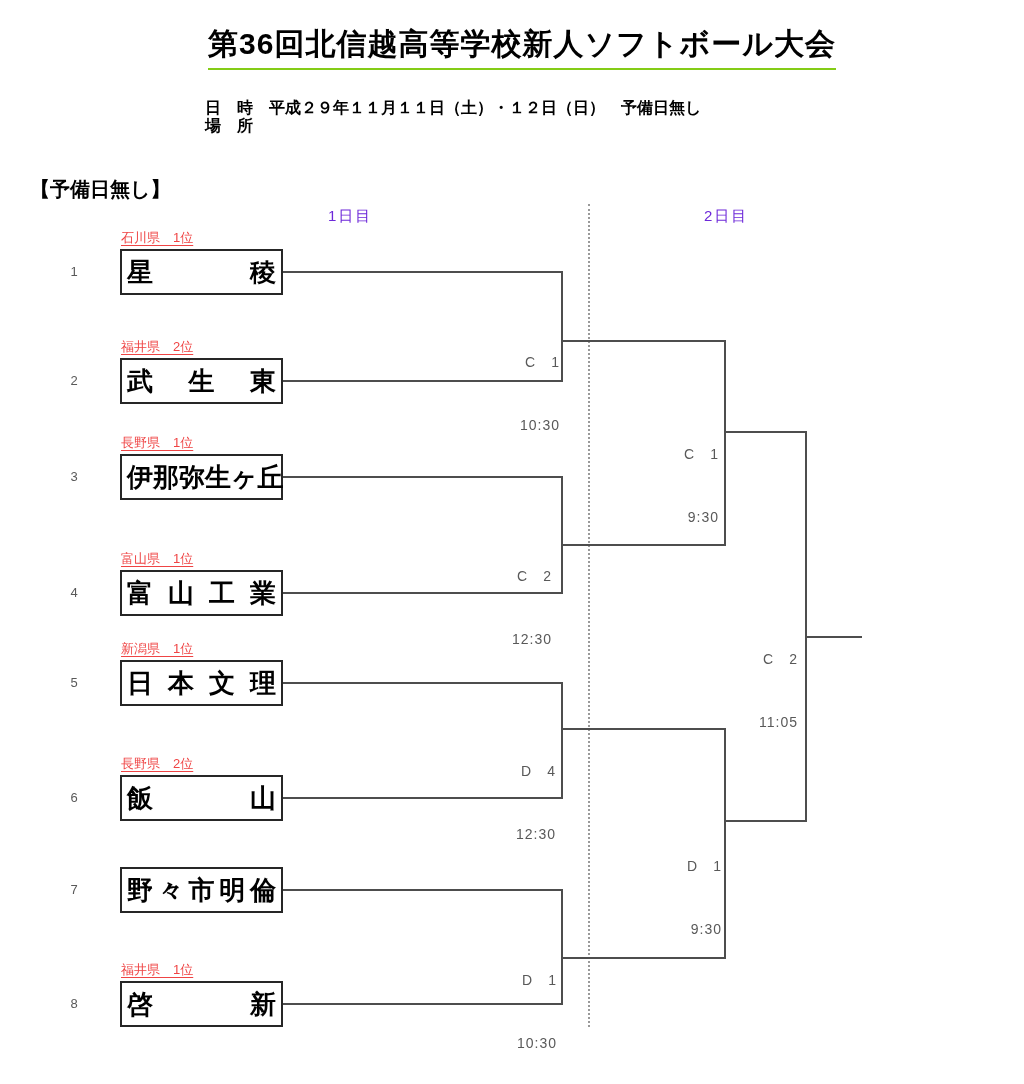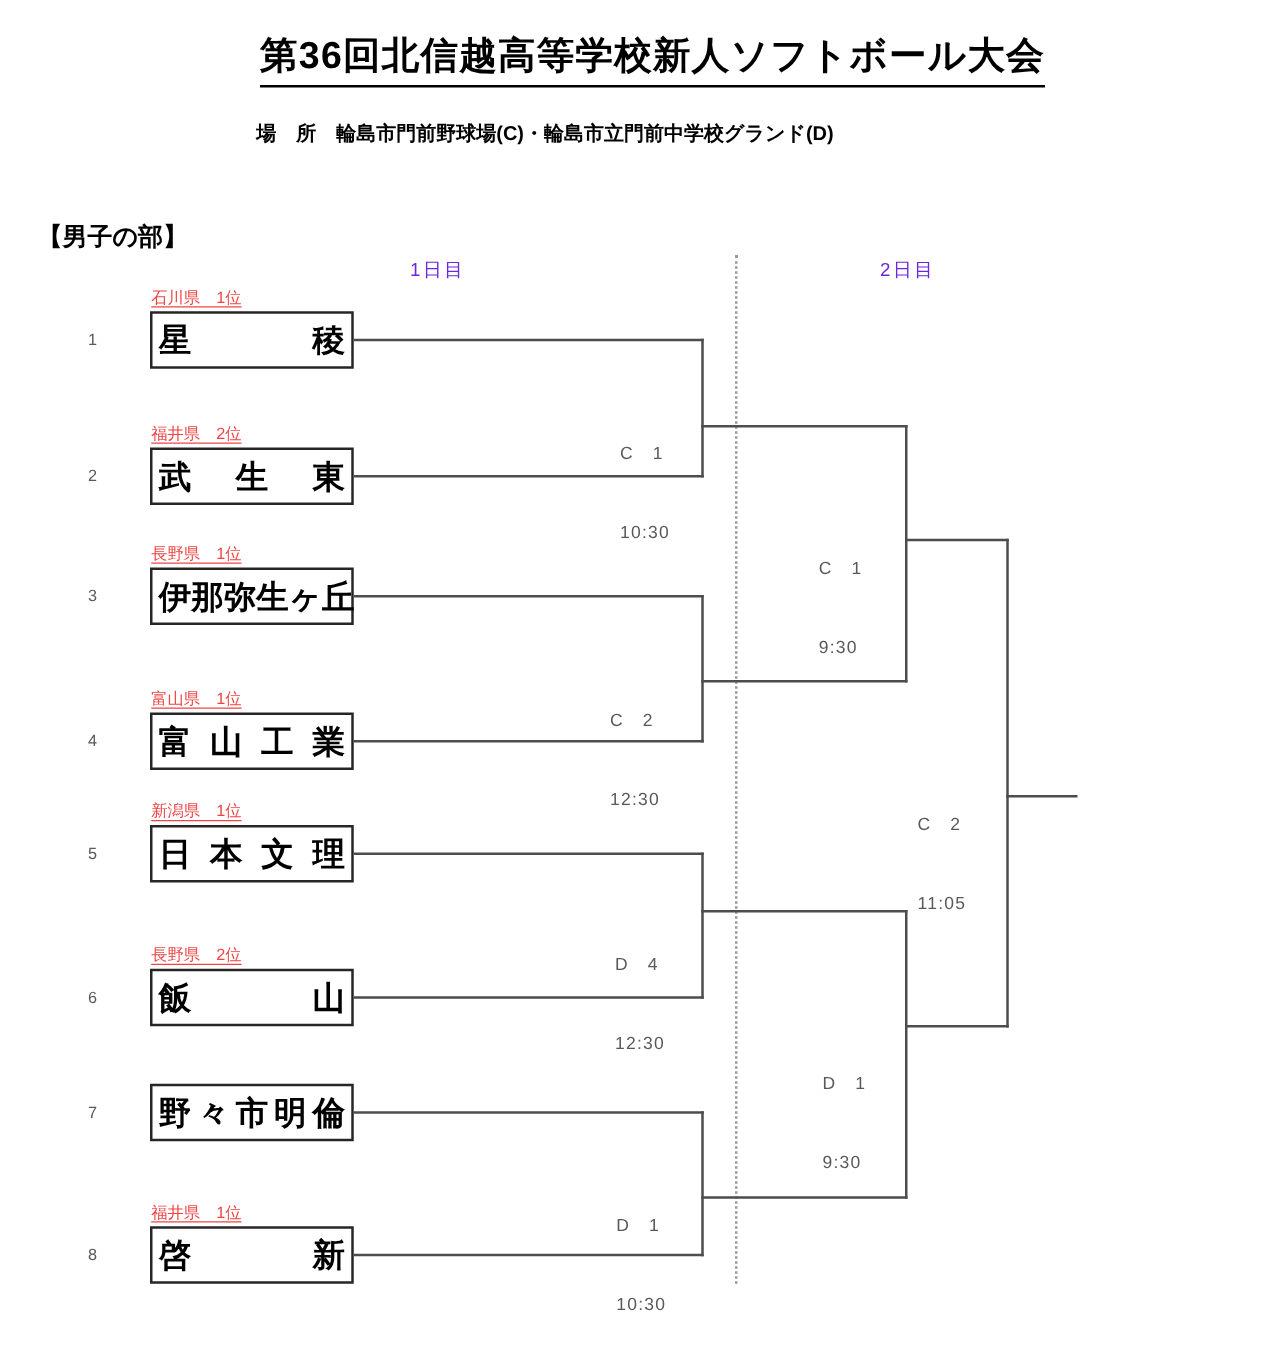--- a/index.html
+++ b/index.html
@@ -2,21 +2,21 @@
 <html><head>
 <meta charset="utf-8">
 <style>
   html,body{margin:0;padding:0;background:#ffffff;}
   body{font-family:"Liberation Sans","DejaVu Sans",sans-serif;color:#000;}
   #page{position:relative;width:1024px;height:1084px;background:#fff;overflow:hidden;}
 
   
   .title-wrap{position:absolute;left:160px;top:24px;width:724px;text-align:center;}
   .title{display:inline-block;font-size:30px;font-weight:bold;letter-spacing:1px;
-         border-bottom:2px solid #000000;padding-bottom:3px;}
+         border-bottom:2px solid #84cc16;padding-bottom:3px;}
   .info{position:absolute;left:205px;top:99px;font-size:16px;font-weight:bold;line-height:18px;}
   .info-row{display:flex;}
   .info-label{white-space:pre;}
   .info-value{margin-left:16px;white-space:pre;}
   .section{position:absolute;left:30px;top:176px;font-size:20px;font-weight:bold;}
 
   
   .day-head{position:absolute;top:207px;font-size:15px;letter-spacing:2px;color:#6d28d9;}
   .divider{position:absolute;left:588px;top:204px;height:823px;width:0;
            border-left:2px dotted #999;}
@@ -25,38 +25,41 @@
   .hline{position:absolute;height:2px;background:#4d4d4d;}
   .vline{position:absolute;width:2px;background:#4d4d4d;}
   .num{position:absolute;left:60px;width:28px;text-align:center;font-size:13px;color:#595959;}
   .seed{position:absolute;left:121px;font-size:13px;color:#ef4444;
         text-decoration:underline;text-underline-offset:3px;text-decoration-thickness:1px;}
   .team-box{position:absolute;left:120px;width:163px;height:46px;box-sizing:border-box;
             border:2px solid #262626;background:#fff;display:flex;align-items:center;
             padding:0 5px;}
   .team-name{flex:1;display:flex;justify-content:space-between;
              font-size:26px;font-weight:bold;line-height:1;}
-  .mlabel{position:absolute;width:64px;text-align:left;font-size:14px;line-height:21px;
+  .mlabel{position:absolute;width:64px;text-align:right;font-size:14px;line-height:21px;
           color:#595959;letter-spacing:1px;white-space:pre;}
 </style>
 </head>
 <body>
 
 <div id="page">
 
   <div class="title-wrap">
     <span class="title">第36回北信越高等学校新人ソフトボール大会</span>
   </div>
   <div class="info">
     <div class="info-row">
+      <span class="info-label">日　時</span>
+      <span class="info-value">平成２９年１１月１１日（土）・１２日（日）　予備日無し</span>
+    </div>
+    <div class="info-row">
       <span class="info-label">場　所</span>
-      <span class="info-value">輪島市門前野球場(C)・輪島市立門前中学校グランド(D)</span>
     </div>
   </div>
-  <div class="section">【男子の部】</div>
+  <div class="section">【予備日無し】</div>
 
   <div class="day-head" style="left:328px">1日目</div>
   <div class="day-head" style="left:704px">2日目</div>
   <div class="divider"></div>
 
   <div class="num" style="top:264px">1</div>
   <div class="num" style="top:373px">2</div>
   <div class="num" style="top:469px">3</div>
   <div class="num" style="top:585px">4</div>
   <div class="num" style="top:675px">5</div>

